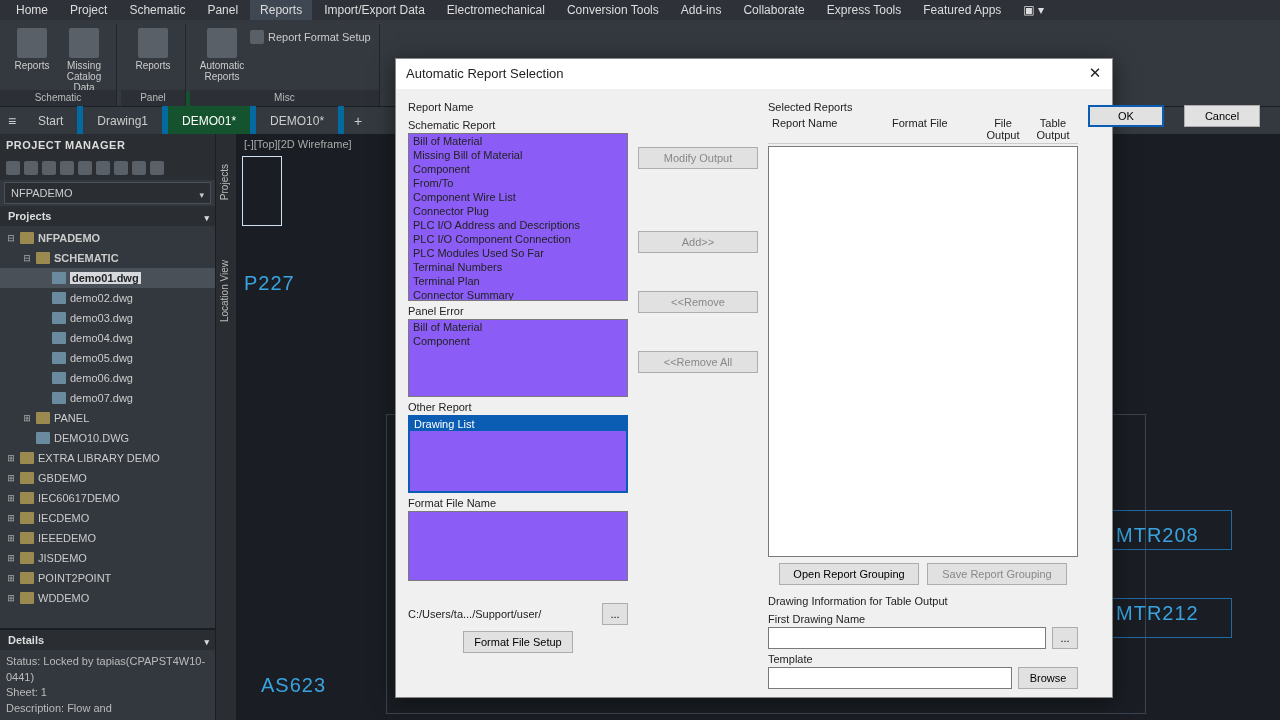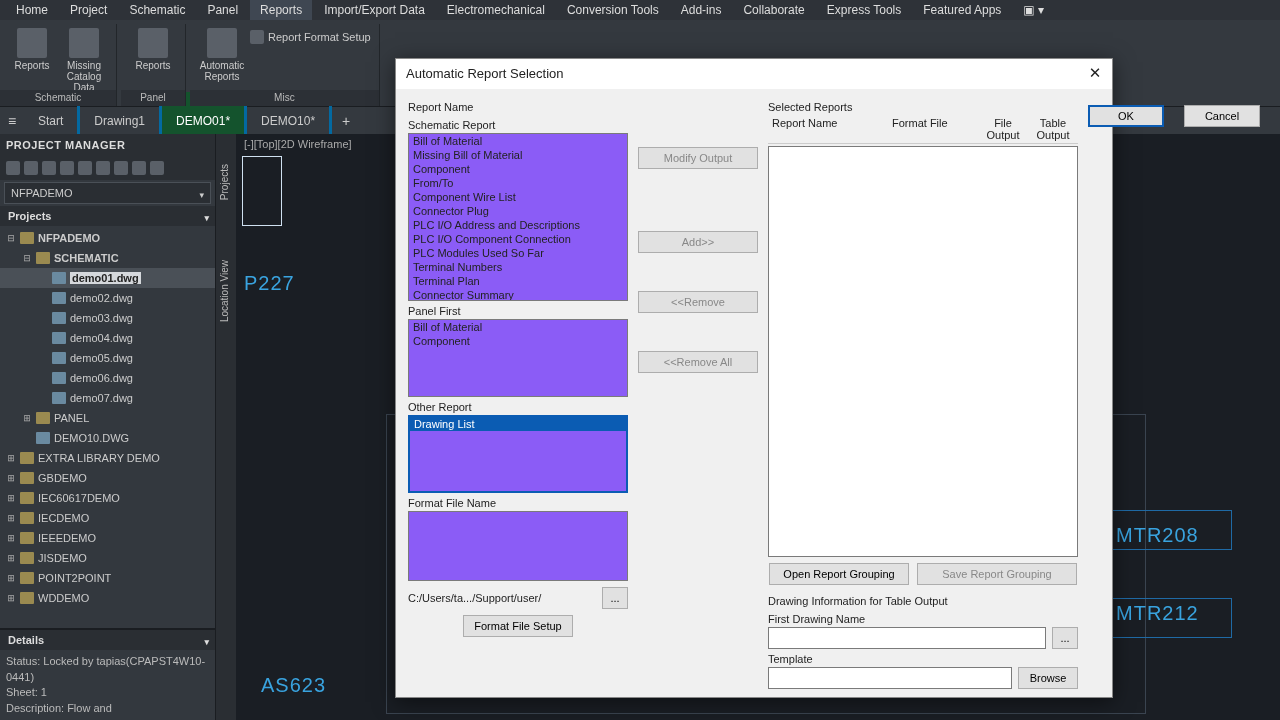--- a/index.html
+++ b/index.html
@@ -11,21 +11,21 @@
 .ribbon-group { display:flex; flex-direction:column; align-items:center; height:100%; position:relative; border-right:1px solid #22262a; padding:0 8px; }
 .ribbon-big { display:flex; flex-direction:column; align-items:center; gap:2px; width:48px; padding-top:4px; }
 .ribbon-big .ic { width:30px; height:30px; background:#5a6068; border-radius:2px; }
 .ribbon-big .lb { font-size:10px; text-align:center; line-height:1.1; color:#ccc; }
 .ribbon-row { display:flex; align-items:center; gap:4px; padding:2px 0; }
 .ribbon-row .sic { width:14px; height:14px; background:#5a6068; border-radius:2px; }
 .ribbon-row .sl { font-size:11px; color:#ccc; }
 .ribbon-footer { position:absolute; bottom:0; left:0; right:0; height:16px; background:#2c3036; text-align:center; font-size:10px; line-height:16px; color:#bbb; }
 .tabbar { height:28px; background:#34393f; display:flex; align-items:center; border-top:1px solid #1a1d21; }
 .tabbar .ham { width:24px; text-align:center; font-size:14px; color:#ccc; }
-.tabbar .tab { padding:22px 14px; font-size:12px; color:#ccc; border-right:3px solid #0369a1; }
+.tabbar .tab { padding:22px 14px; font-size:12px; color:#ccc; border-right:6px solid #0369a1; }
 .tabbar .tab.act { background:#14532d; color:#fff; }
 .tabbar .plus { padding:0 10px; font-size:14px; }
 .main { position:absolute; top:134px; left:0; right:0; bottom:0; display:flex; }
 .pm { width:216px; background:#33383e; border-right:1px solid #1a1d21; display:flex; flex-direction:column; }
 .pm-hdr { height:22px; background:#2a2e33; font-size:11px; font-weight:bold; line-height:22px; padding:0 6px; color:#ddd; letter-spacing:0.5px; }
 .pm-tool { height:24px; background:#2a2e33; display:flex; align-items:center; gap:4px; padding:0 6px; }
 .pm-tool span { width:14px; height:14px; background:#5a6068; border-radius:2px; }
 .pm-combo { height:22px; background:#2a2e33; margin:2px 4px; border:1px solid #4a5057; padding:0 6px; line-height:20px; font-size:11px; position:relative; }
 .pm-combo:after { content:"▾"; position:absolute; right:6px; top:2px; font-size:9px; }
 .pm-sec { height:20px; background:#2a2e33; font-size:11px; font-weight:bold; line-height:20px; padding:0 8px; color:#ddd; position:relative; }
@@ -293,32 +293,32 @@
             <div class="li">From/To</div>
             <div class="li">Component Wire List</div>
             <div class="li">Connector Plug</div>
             <div class="li">PLC I/O Address and Descriptions</div>
             <div class="li">PLC I/O Component Connection</div>
             <div class="li">PLC Modules Used So Far</div>
             <div class="li">Terminal Numbers</div>
             <div class="li">Terminal Plan</div>
             <div class="li">Connector Summary</div>
           </div>
-        <div class="sect-lbl">Panel First</div>
+        <div class="sect-lbl">Panel Error</div>
         <div class="listbox" style="height:78px;overflow:hidden;" id="panel-list">
             <div class="li">Bill of Material</div>
             <div class="li">Component</div>
           </div>
         <div class="sect-lbl">Other Report</div>
         <div class="listbox sel-bx" style="height:78px;overflow:hidden;" id="other-list">
             <div class="li sel">Drawing List</div>
           </div>
         <div class="sect-lbl">Format File Name</div>
         <div class="listbox" style="height:70px;overflow:hidden;"></div>
-        <div class="rowflex" style="margin-top:6px;">
+        <div class="rowflex" style="margin-top:22px;">
           <span style="flex:1;font-size:11px;">C:/Users/ta.../Support/user/</span>
           <button class="btn" style="width:26px;">...</button>
         </div>
         <div style="text-align:center;margin-top:6px;">
           <button class="btn" style="width:110px;">Format File Setup</button>
         </div>
       </div>
       <div class="col-mid">
         <button class="btn" disabled="">Modify Output</button>
         <div style="height:38px;"></div>
@@ -332,21 +332,21 @@
         <div class="sect-lbl">Selected Reports</div>
         <div class="tbl-hdr">
           <span style="width:120px;">Report Name</span>
           <span style="width:90px;">Format File</span>
           <span style="width:50px;text-align:center;">File Output</span>
           <span style="width:50px;text-align:center;">Table Output</span>
         </div>
         <div class="selrep-box" style="height:240px;"></div>
         <div class="grp-btns">
           <button class="btn" style="width:140px;">Open Report Grouping</button>
-          <button class="btn" style="width:160px;" disabled="">Save Report Grouping</button>
+          <button class="btn" style="width:140px;" disabled="">Save Report Grouping</button>
         </div>
         <div class="sect-lbl" style="margin-top:10px;">Drawing Information for Table Output</div>
         <div class="sect-lbl">First Drawing Name</div>
         <div class="rowflex">
           <input class="txtbox" style="flex: 1 1 0%;">
           <button class="btn" style="width:26px;">...</button>
         </div>
         <div class="sect-lbl">Template</div>
         <div class="rowflex">
           <input class="txtbox" style="flex: 1 1 0%;">

